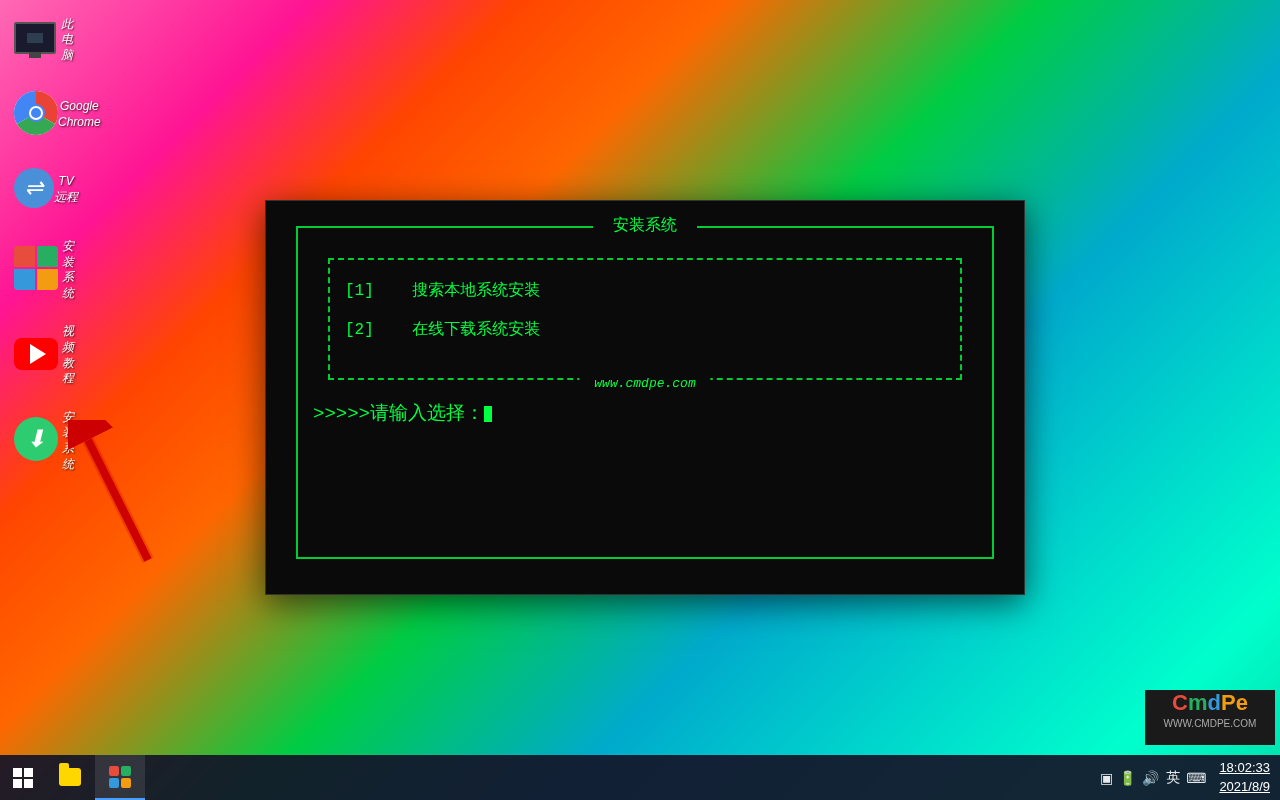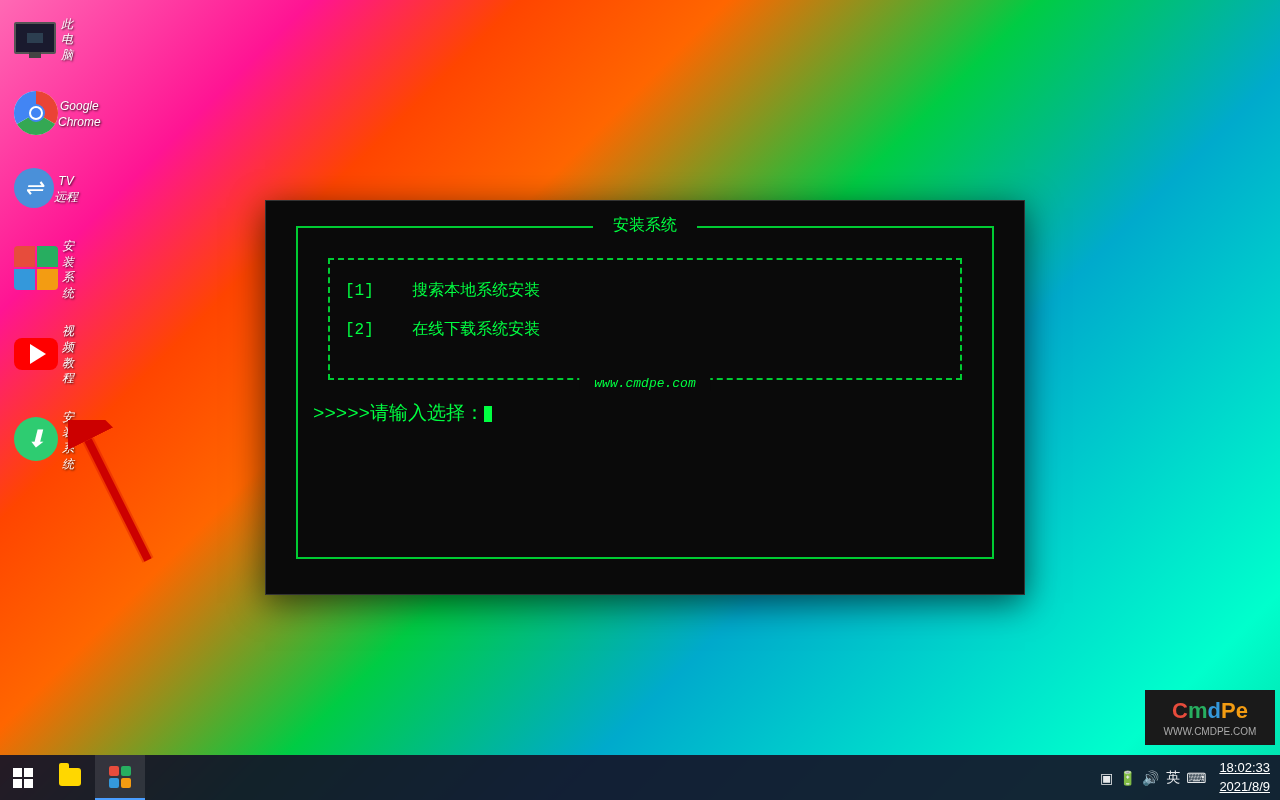--- a/index.html
+++ b/index.html
@@ -390,21 +390,21 @@
     #cmdpe-watermark {
       position: absolute;
       bottom: 55px;
       right: 5px;
       width: 130px;
       height: 55px;
       background: #1a1a1a;
       display: flex;
       flex-direction: column;
       align-items: center;
-      justify-content: center;
+      justify-content: flex-start;
       z-index: 80;
     }
 
     .cmdpe-logo {
       font-size: 22px;
       font-weight: bold;
       color: white;
     }
 
     .cmdpe-logo span.c { color: #e74c3c; }

